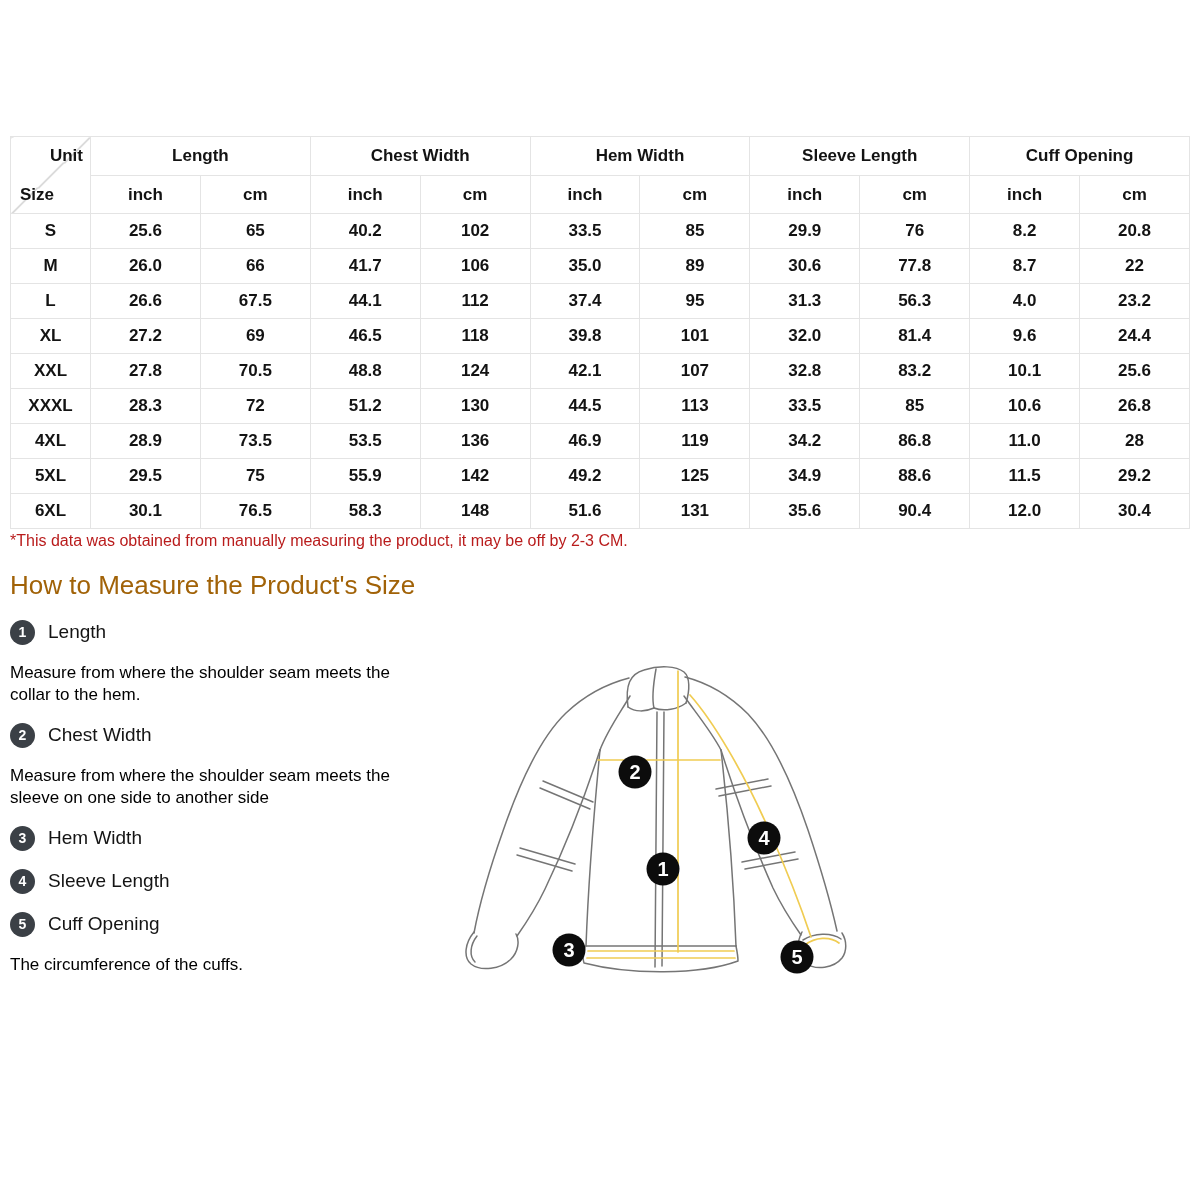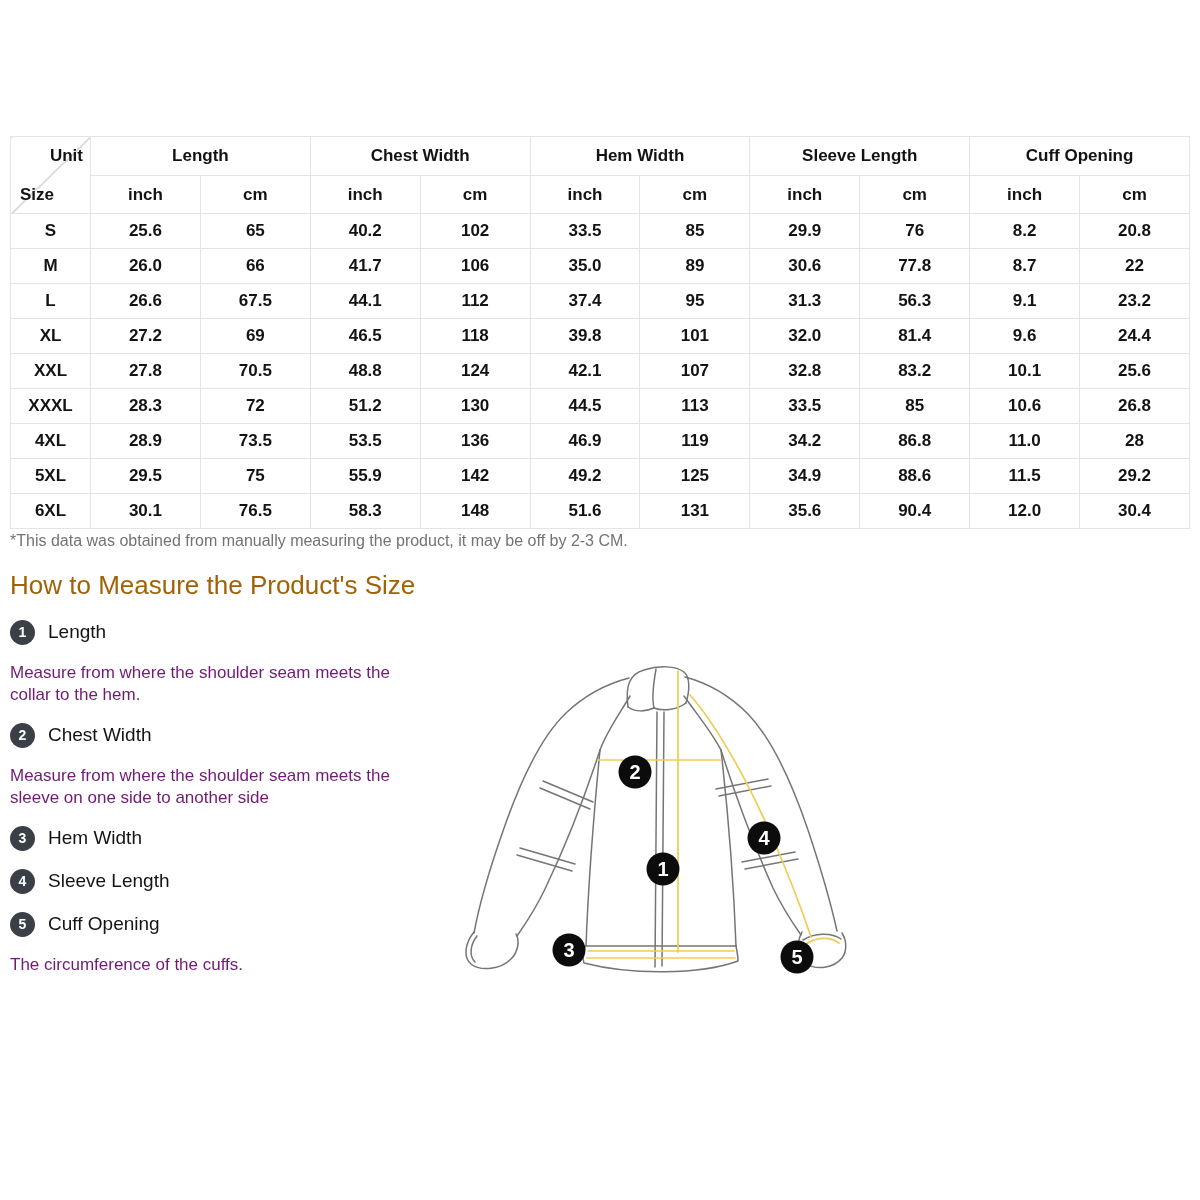--- a/index.html
+++ b/index.html
@@ -14,33 +14,33 @@
   .size-table th.group{height:38px;font-size:17px;}
   .size-table th.unit{height:37px;font-size:17px;margin-left:22px;}
   .size-table td{height:34px;font-size:17px;}
   .size-table th.corner{position:relative;
     background:linear-gradient(to bottom right,
       transparent calc(50% - 0.7px), #cfcfcf calc(50% - 0.7px),
       #cfcfcf calc(50% + 0.7px), transparent calc(50% + 0.7px));}
   .corner .c-top{position:absolute;top:9px;right:7px;font-size:17px;}
   .corner .c-bot{position:absolute;bottom:8px;left:9px;font-size:17px;}
 
-  .footnote{position:absolute;left:10px;top:532px;font-size:16px;color:#737373;}
+  .footnote{position:absolute;left:10px;top:532px;font-size:16px;color:#b91c1c;}
 
   
   .howto-heading{position:absolute;left:10px;top:570px;font-size:26px;
     font-weight:normal;color:#a16207;margin:0;}
   .measure-list{position:absolute;left:10px;top:619px;width:470px;}
   .m-item{margin-bottom:17px;}
   .m-head{display:flex;align-items:center;gap:13px;height:26px;margin-bottom:7px;}
   .badge{width:25px;height:25px;border-radius:50%;background:#3b4046;color:#fff;
     font-size:14px;font-weight:bold;display:flex;align-items:center;
     justify-content:center;flex:0 0 25px;}
   .m-title{font-size:19px;color:#141414;}
-  .m-desc{font-size:17px;line-height:21.5px;color:#701a75;white-space:pre-line;margin-top:17px;}
+  .m-desc{font-size:17px;line-height:21.5px;color:#000000;white-space:pre-line;margin-top:17px;}
 
   
   .jacket-svg{position:absolute;left:440px;top:600px;}
   .jacket-svg .outline{fill:none;stroke:#757575;stroke-width:1.5;
     stroke-linecap:round;stroke-linejoin:round;}
   .jacket-svg .measure{fill:none;stroke:#f0cc52;stroke-width:1.7;stroke-linecap:round;}
   .jacket-svg .marker-circle{fill:#0c0c0c;}
   .jacket-svg .marker-num{fill:#ffffff;font-size:20px;font-weight:bold;
     font-family:"Liberation Sans","DejaVu Sans",sans-serif;text-anchor:middle;}
 </style>
@@ -118,21 +118,21 @@
         <tr>
           <td>L</td>
           <td>26.6</td>
           <td>67.5</td>
           <td>44.1</td>
           <td>112</td>
           <td>37.4</td>
           <td>95</td>
           <td>31.3</td>
           <td>56.3</td>
-          <td>9.1</td>
+          <td>4.0</td>
           <td>23.2</td>
         </tr>
         <tr>
           <td>XL</td>
           <td>27.2</td>
           <td>69</td>
           <td>46.5</td>
           <td>118</td>
           <td>39.8</td>
           <td>101</td>

